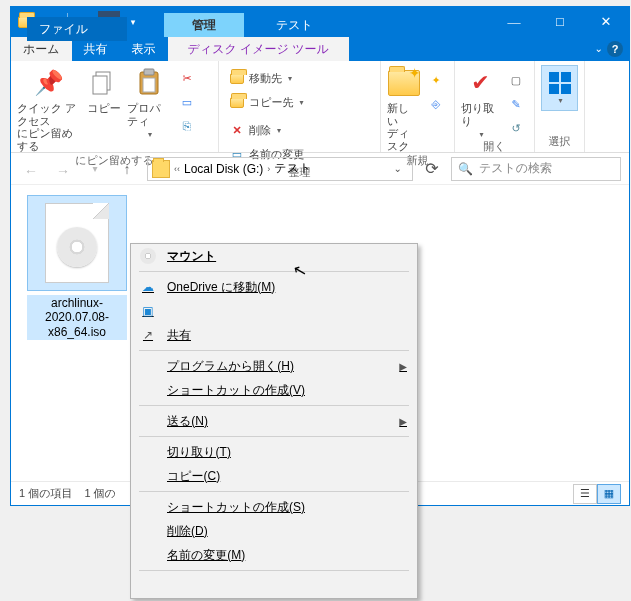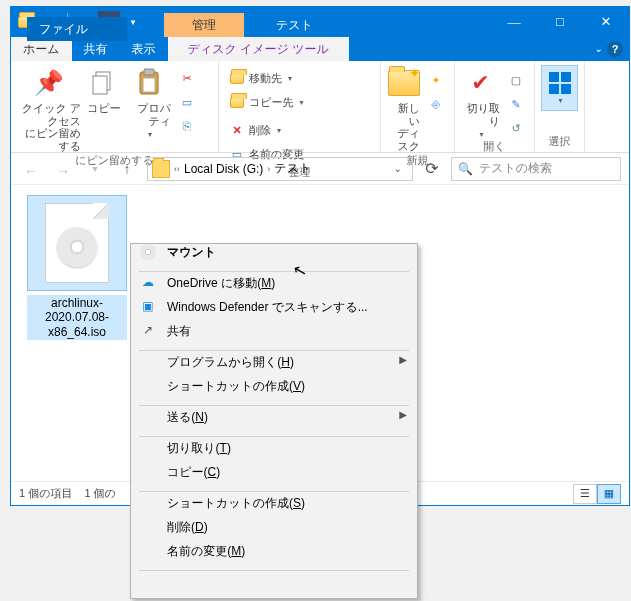--- a/index.html
+++ b/index.html
@@ -9,41 +9,41 @@
     background: #fff; border: 1px solid #0078d7;
   }
   
   .titlebar { height: 30px; background: #0078d7; display: flex; align-items: stretch; color: #fff; font-size: 12px; }
   .tb-left { display:flex; align-items:center; gap:2px; padding-left:4px;}
   .qat-btn { width: 22px; height:30px; display:flex; align-items:center; justify-content:center; }
   .qat-sep { width:1px; height:18px; background:#71b4e9; margin:6px 4px; }
   .qat-ps { background:#334e6f; width:26px; height:22px; display:flex; align-items:center; justify-content:center; font-family: Consolas,monospace; font-size:11px; color:#fff; }
   .tb-tabs { display:flex; margin-left:20px; align-items:flex-end;}
   .tb-tab { height:24px; line-height:24px; padding:0 28px; font-size:12px; }
-  .tb-tab.tool { background:#fdba74; color:#333; }
+  .tb-tab.tool { background:#7dd3fc; color:#333;font-weight:bold; }
   .tb-tab.title { background:#0078d7; color:#fff; padding:0 32px; }
   .tb-ctrl { margin-left:auto; display:flex; }
   .tb-ctrl div { width:46px; display:flex; align-items:center; justify-content:center; font-size:13px; font-family: "Segoe MDL2 Assets","Segoe UI Symbol"; }
   
   .menustrip { height:24px; background:#0078d7; display:flex; align-items:stretch; font-size:12px; }
   .mtab { padding:0 12px; line-height:24px; color:#fff; }
   .mtab.file { background:#006cc1; }
   .mtab.active { background:#f3f3f3; color:#333; }
   .mtab.last { margin-left:auto; display:flex; align-items:center; gap:4px; padding-right:6px; }
   .help-c { width:16px;height:16px;border-radius:50%;background:#0a64a4;color:#fff;display:flex;align-items:center;justify-content:center;font-size:11px;font-weight:bold;}
   .chev { color:#fff; font-size:10px;}
   
   .ribbon { height:92px; border-bottom:1px solid #ddd; background:#fff; display:flex; font-size:11px; color:#444; }
   .group { border-right:1px solid #e5e5e5; display:flex; flex-direction:column; }
   .group-body { flex:1; display:flex; align-items:flex-start; padding:4px 6px 0 6px; gap:4px;}
   .group-label { text-align:center; font-size:11px; color:#666; height:18px; line-height:14px;}
   .vbtn { display:flex; flex-direction:column; align-items:center; gap:3px; width:54px; padding-top:2px;}
   .vbtn.big { width:64px; }
   .vbtn .ic { width:32px; height:32px; display:flex; align-items:center; justify-content:center; }
-  .vbtn .lbl { font-size:11px; text-align:right; line-height:1.15; color:#444;}
+  .vbtn .lbl { font-size:11px; text-align:left; line-height:1.15; color:#444;}
   .mini-col { display:flex; flex-direction:column; gap:2px; padding-top:2px;}
   .mini { display:flex; align-items:center; gap:4px; height:22px; padding:0 4px; font-size:11px;}
   .mini .ic { width:16px; height:16px; display:flex;align-items:center;justify-content:center;}
   .dd-ar { font-size:8px; color:#666; margin-left:2px;}
   .sel-group { width:50px;}
   .sel-btn { width:40px;height:46px;border:1px solid #99c9ec;background:#cce8ff;display:flex;align-items:center;justify-content:center;flex-direction:column;gap:2px;}
   .sel-grid{ display:grid; grid-template-columns:10px 10px; grid-template-rows:10px 10px; gap:2px;}
   .sel-grid span{background:#0078d7;width:10px;height:10px;}
   
   .navrow { height:32px; border-bottom:1px solid #eee; display:flex; align-items:center; padding:0 8px; gap:8px;}
@@ -69,21 +69,21 @@
   .status { position:absolute; left:0; right:0; bottom:0; height:24px; border-top:1px solid #eaeaea; display:flex; align-items:center; font-size:11px; padding:0 8px; gap:12px; color:#444; background:#fff;}
   .status .right{margin-left:auto; display:flex; gap:0;}
   .vbico{width:24px;height:20px;border:1px solid #ccc;display:flex;align-items:center;justify-content:center;font-size:11px;color:#333;}
   .vbico.sel{background:#cce8ff;border-color:#5aa7e6;color:#0062b1;}
   
   .ctx {
     position:absolute; left:130px; top:243px; width:288px;
     background:#f2f2f2; border:1px solid #b3b3b3; box-shadow:3px 3px 4px rgba(0,0,0,.25);
     font-size:12px; color:#000;
   }
-  .ctx .row { height:24px; display:flex; align-items:flex-start; padding:0 10px 0 6px; position:relative;}
+  .ctx .row { height:24px; display:flex; align-items:center; padding:0 10px 0 6px; position:relative;text-decoration:underline;}
   .ctx .row.sep { height:1px; background:#d0d0d0; margin:3px 8px; padding:0;}
   .ctx .ic { width:22px; display:flex; align-items:center; justify-content:center; margin-right:8px;}
   .ctx .sub { margin-left:auto; color:#555; font-size:10px;}
   .ctx .row.def { font-weight:bold; }
   .ul { text-decoration: underline; }
   .cursor { position:absolute; left:293px; top:261px; font-size:16px; color:#000; transform: rotate(-15deg); pointer-events:none;}
   
   .folder-ico { width:32px; height:26px; background:linear-gradient(#ffe9a3,#ffca4a); border:1px solid #e3a829; border-radius:2px; position:relative;}
   .folder-ico:before { content:""; position:absolute; top:-5px; left:0; width:14px;height:5px;background:#ffda79;border:1px solid #e3a829;border-bottom:none;border-radius:2px 2px 0 0;}
   .folder-ico.sparkle:after{content:"✦";position:absolute;right:-2px;top:-6px;color:#f5b100;font-size:14px;}
@@ -316,21 +316,20 @@
       </div>
       <span>マウント</span>
     </div>
   <div class="row sep"></div>
   <div class="row">
       <div class="ic" style="color:#1e88d6;">☁</div>
       <span><span>OneDrive に移動(</span><span class="ul">M</span><span>)</span></span>
     </div>
   <div class="row">
       <div class="ic" style="color:#1e88d6;">▣</div>
-      <span>Windows Defender でスキャンする...</span>
     </div>
   <div class="row">
       <div class="ic" style="color:#555;">↗</div>
       <span>共有</span>
     </div>
   <div class="row sep"></div>
   <div class="row">
       <div class="ic"></div>
       <span><span>プログラムから開く(</span><span class="ul">H</span><span>)</span></span>
       <span class="sub">▶</span>

